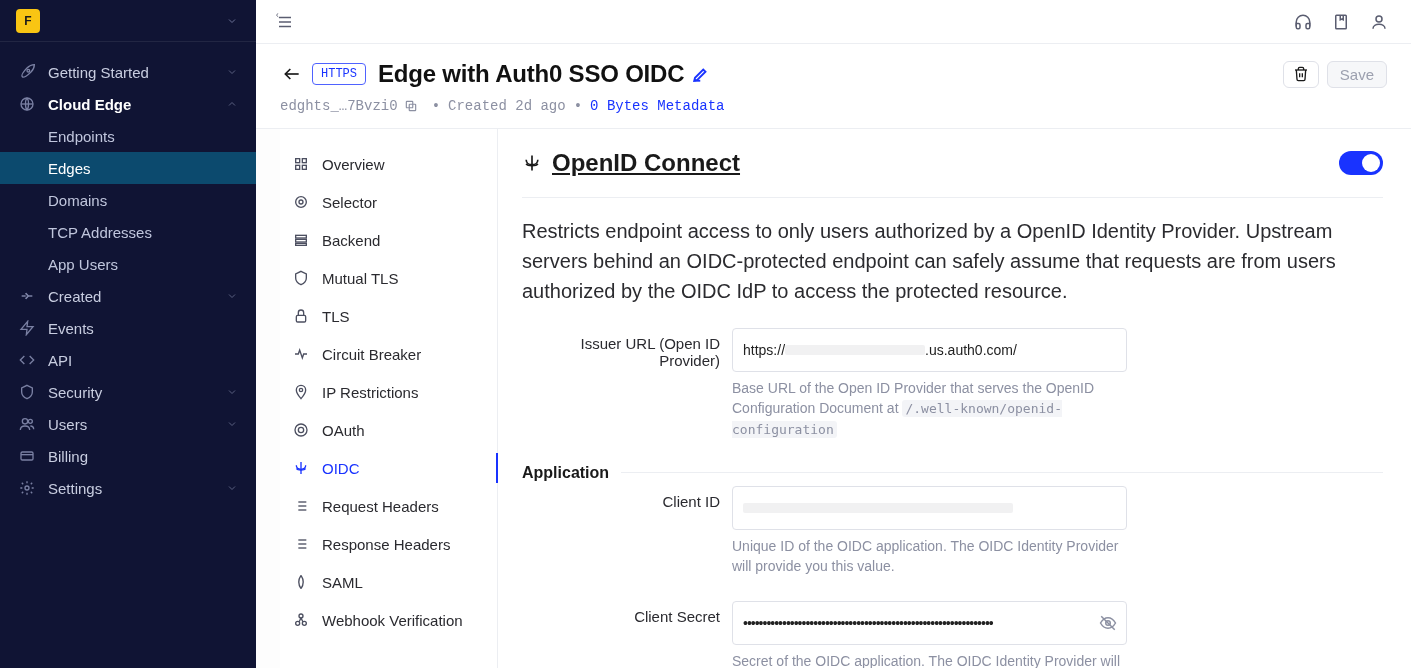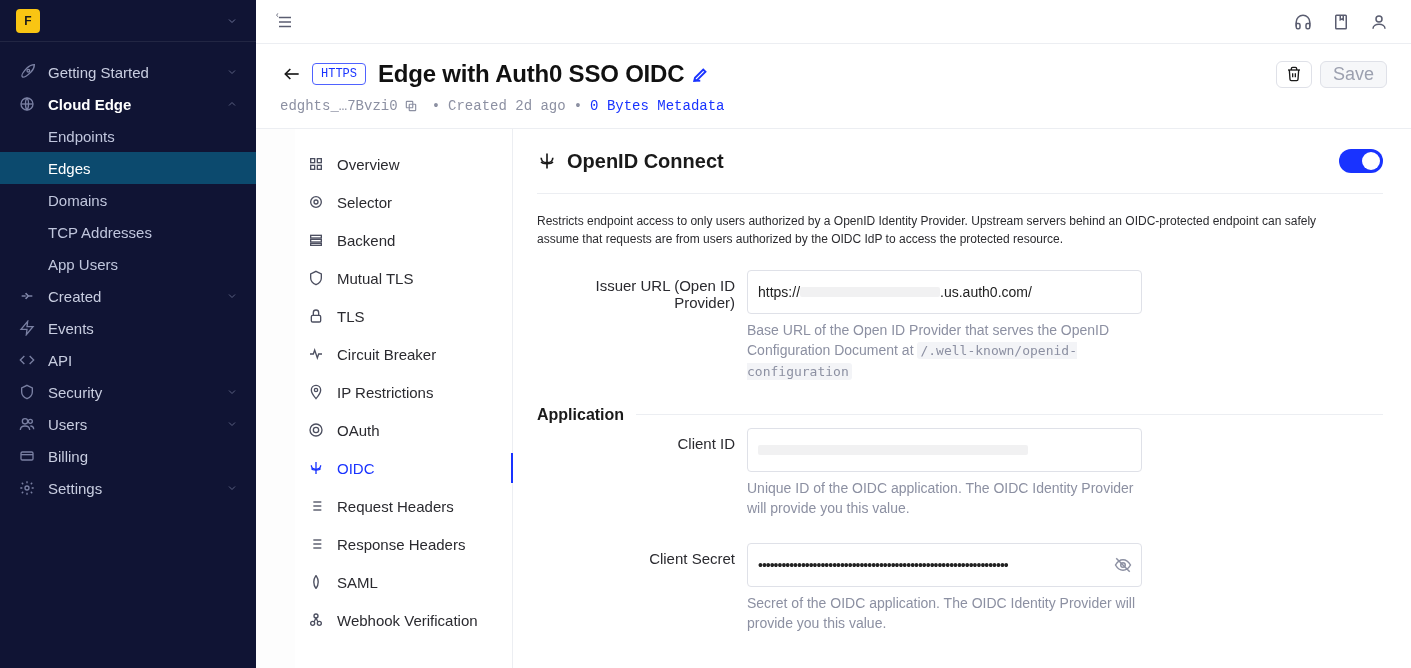--- a/index.html
+++ b/index.html
@@ -22,44 +22,44 @@
   .topbar .spacer { flex: 1; }
   .topbar-icon { width: 24px; height: 24px; display: inline-flex; align-items: center; justify-content: center; margin-left: 14px; color: #5a5d70; cursor: pointer; }
   .collapse-icon { color: #5a5d70; cursor: pointer; }
   .header { padding: 16px 24px 14px 24px; border-bottom: 1px solid #eceef2; }
   .header-row1 { display: flex; align-items: center; }
   .back-arrow { width: 24px; height: 24px; display: inline-flex; align-items: center; justify-content: center; cursor: pointer; margin-right: 8px; }
   .badge { border: 1px solid #4f62ff; color: #1933ff; border-radius: 4px; padding: 3px 8px; font-size: 12px; font-family: 'SFMono-Regular', Consolas, 'Liberation Mono', Menlo, monospace; font-weight: 500; margin-right: 12px; }
   .page-title { font-size: 24px; font-weight: 600; color: #111; letter-spacing: -0.2px; }
   .edit-icon { margin-left: 8px; color: #1933ff; cursor: pointer; }
   .header-spacer { flex: 1; }
-  .btn { border: 1px solid #dfe1e8; border-radius: 6px; height: 27px; padding: 0 12px; display: inline-flex; align-items: center; justify-content: center; background: #fff; cursor: pointer; font-size: 18px; }
+  .btn { border: 1px solid #dfe1e8; border-radius: 6px; height: 27px; padding: 0 12px; display: inline-flex; align-items: center; justify-content: center; background: #fff; cursor: pointer; font-size: 15px; }
   .btn.icon-only { width: 36px; padding: 0; }
   .btn.save { margin-left: 8px; color: #9ca0af; cursor: default; background: #f6f7f9; }
   .header-row2 { display: flex; align-items: center; margin-top: 10px; font-size: 14px; color: #8c90a2; font-family: 'SFMono-Regular', Consolas, 'Liberation Mono', Menlo, monospace; }
   .header-row2 .copy-icon { margin: 0 6px; cursor: pointer; }
   .header-row2 .dot { margin: 0 8px; }
   .header-row2 .meta-link { color: #1933ff; cursor: pointer; }
   
-  .body { flex: 1; display: flex; min-height: 0; background: #fdfdfd; padding-left: 15px; }
+  .body { flex: 1; display: flex; min-height: 0; background: #fdfdfd; }
   .config-nav { width: 218px; padding: 16px 0; border-right: 1px solid #eceef2; margin-left: 24px; background:#fff; }
   .config-item { display: flex; align-items: center; height: 38px; padding: 0 20px 0 12px; cursor: pointer; font-size: 15px; color: #2a2a2f; position:relative; }
   .config-item .ci-icon { width: 18px; height: 18px; margin-right: 12px; display: inline-flex; align-items: center; justify-content: center; color: #4c4f60; }
   .config-item.active { color: #1933ff; font-weight: 500; }
   .config-item.active .ci-icon { color: #1933ff; }
   .config-item.active::after { content:''; position:absolute; right:-1px; top:4px; bottom:4px; width:2px; background:#1933ff; }
   .content { flex: 1; padding: 20px 28px 0 24px; overflow-y: auto; background:#fff; }
   .section-header { display: flex; align-items: center; margin-bottom: 20px; }
   .section-header .sec-icon { margin-right: 10px; color: #1a1a1a; }
-  .section-header h2 { font-size: 20px; font-weight: 600; }
+  .section-header h2 { font-size: 24px; font-weight: 600; text-decoration: underline; }
   .section-header .spacer { flex: 1; }
   .toggle { width: 44px; height: 24px; background: #1933ff; border-radius: 14px; position: relative; cursor: pointer; }
   .toggle::after { content:''; position:absolute; right:3px; top:3px; width:18px; height:18px; background:#fff; border-radius:50%; }
   .divider { height: 1px; background: #eceef2; margin-bottom: 18px; }
-  .desc { font-size: 12px; color: #2b2b2f; line-height: 1.5; margin-bottom: 22px; max-width: 820px; }
+  .desc { font-size: 20px; color: #2b2b2f; line-height: 1.5; margin-bottom: 22px; max-width: 820px; }
   .form-row { display: flex; align-items: flex-start; margin-bottom: 24px; }
   .form-row label { width: 210px; text-align: right; padding-right: 12px; padding-top: 7px; font-size: 15px; color: #2a2a2f; flex-shrink:0; }
   .form-row .control { width: 400px; }
   .input { width: 395px; height: 44px; border: 1px solid #dfe1e8; border-radius: 4px; padding: 0 10px; font-size: 14px; color: #222; font-family: inherit; }
   .input-wrap { position: relative; display:inline-block; }
   .eye-icon { position: absolute; right: 10px; top: 50%; transform: translateY(-50%); color: #8c90a2; cursor: pointer; }
   .help { font-size: 14px; color: #8c90a2; margin-top: 6px; line-height: 1.45; max-width: 400px; }
   .help code { font-family: 'SFMono-Regular', Consolas, monospace; background: #f3f4f7; padding: 1px 3px; border-radius: 3px; font-size: 13px; }
   .subheading-row { display: flex; align-items: center; margin: 10px 0 4px 0; }
   .subheading-row h3 { font-size: 16px; font-weight: 600; margin-right: 12px; }

